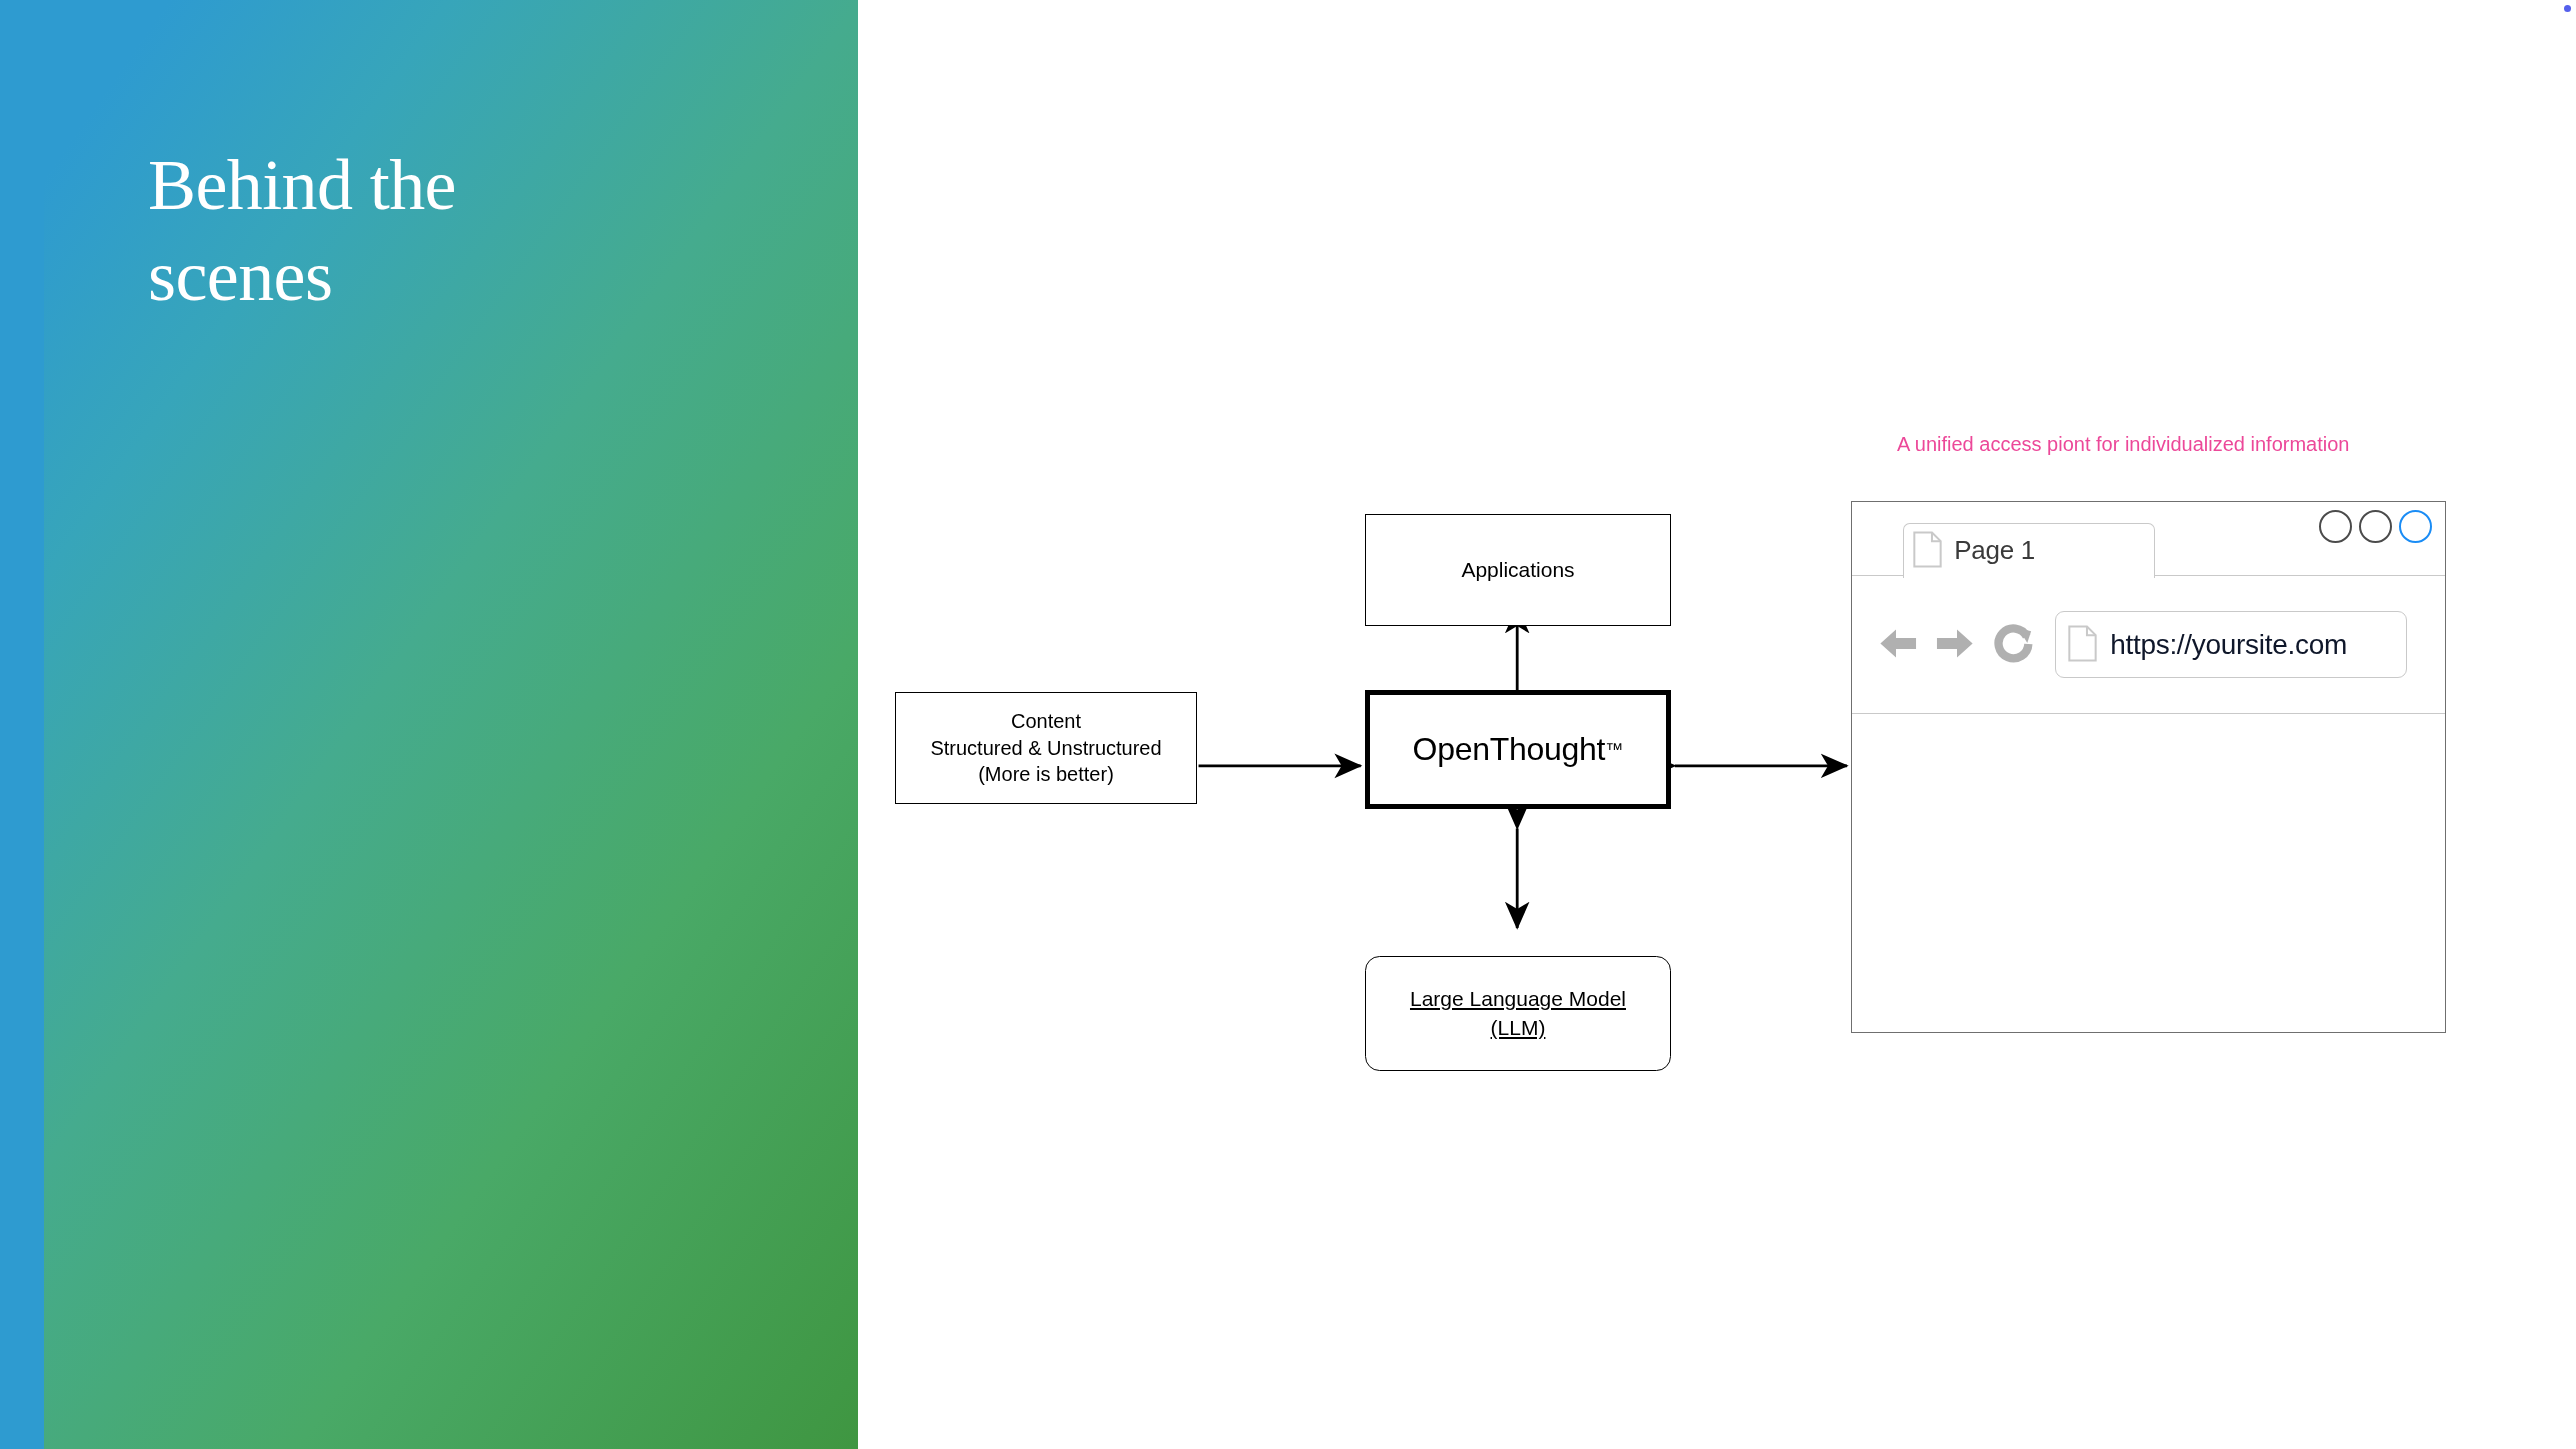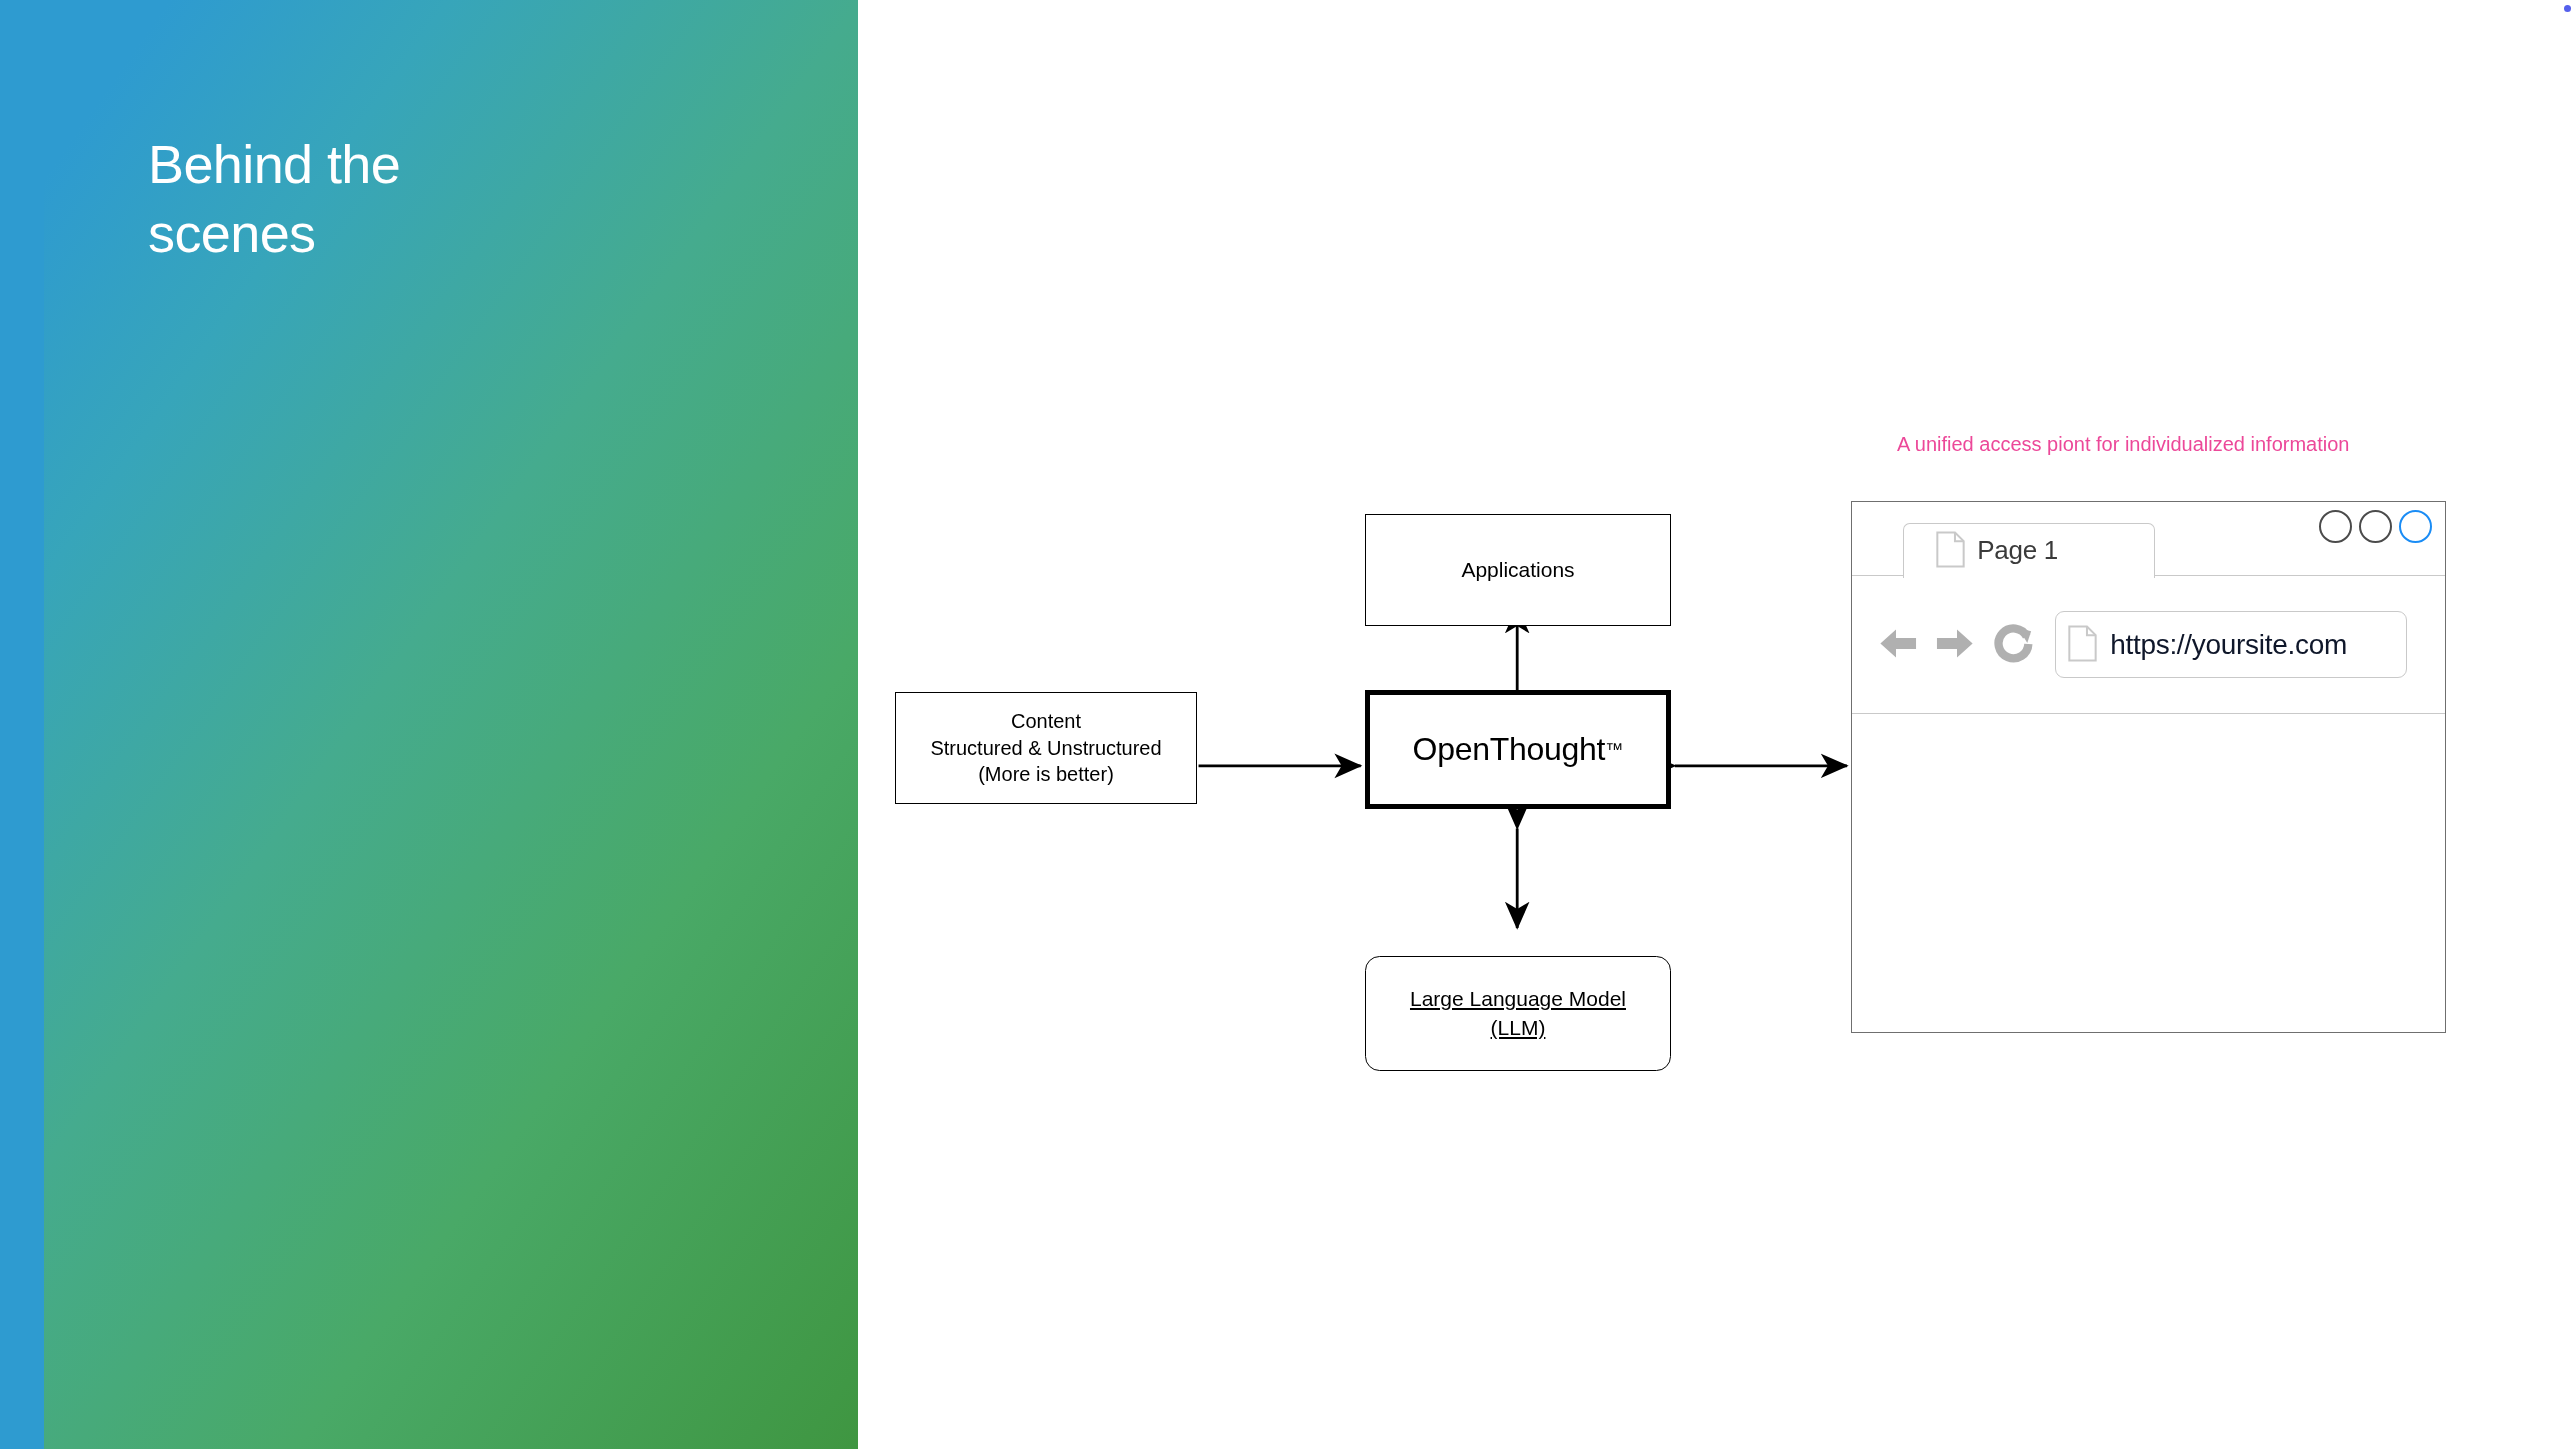--- a/index.html
+++ b/index.html
@@ -30,25 +30,25 @@
     position: absolute;
     left: 0;
     top: 0;
     width: 44px;
     height: 1449px;
     background: #2e9bd0;
   }
   #slide-title {
     position: absolute;
     left: 148px;
-    top: 130px;
+    top: 140px;
     width: 604px;
     color: #ffffff;
-    font-family: Liberation Sans, sans-serif;
-    font-size: 54px;
+    font-family: Liberation Serif, serif;
+    font-size: 72px;
     font-weight: 300;
     line-height: 1.27;
     letter-spacing: -0.6px;
     white-space: pre-line;
   }
 
   
   #canvas {
     position: absolute;
     left: 858px;
@@ -170,21 +170,21 @@
     top: 20.7px;
     width: 252px;
     height: 55px;
     border: 1.7px solid #c9c9c9;
     border-bottom: none;
     border-radius: 6.7px 6.7px 0 0;
     background: #ffffff;
     box-sizing: border-box;
     display: flex;
     align-items: center;
-    padding-left: 32px;
+    padding-left: 9px;
   }
   #tab-doc-icon { flex: 0 0 auto; margin-right: 12.3px; }
   #browser-tab-label {
     font-size: 26px;
     color: #3a3a3a;
     font-family: "Liberation Sans", sans-serif;
     letter-spacing: -0.3px;
   }
   #window-buttons {
     position: absolute;

